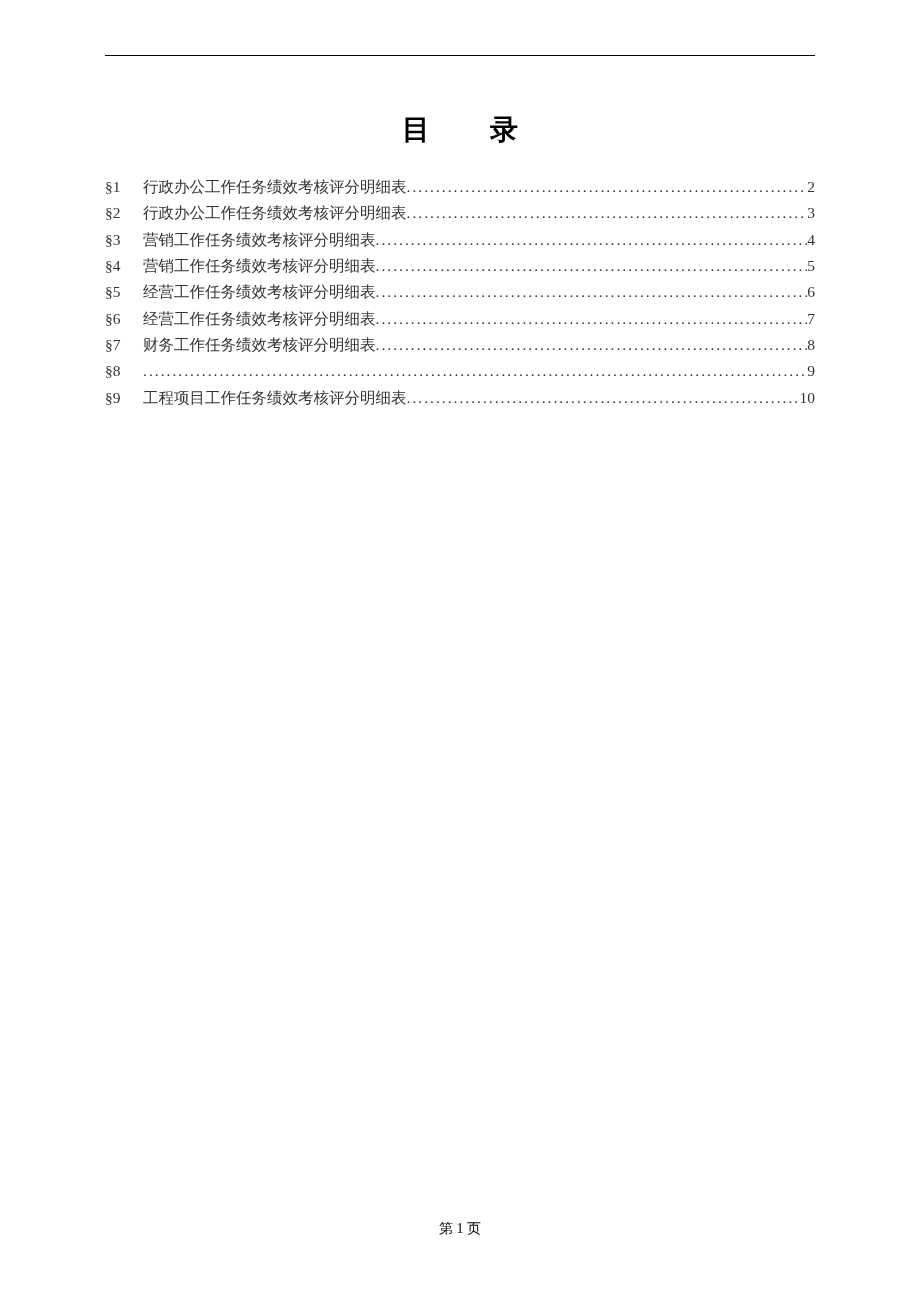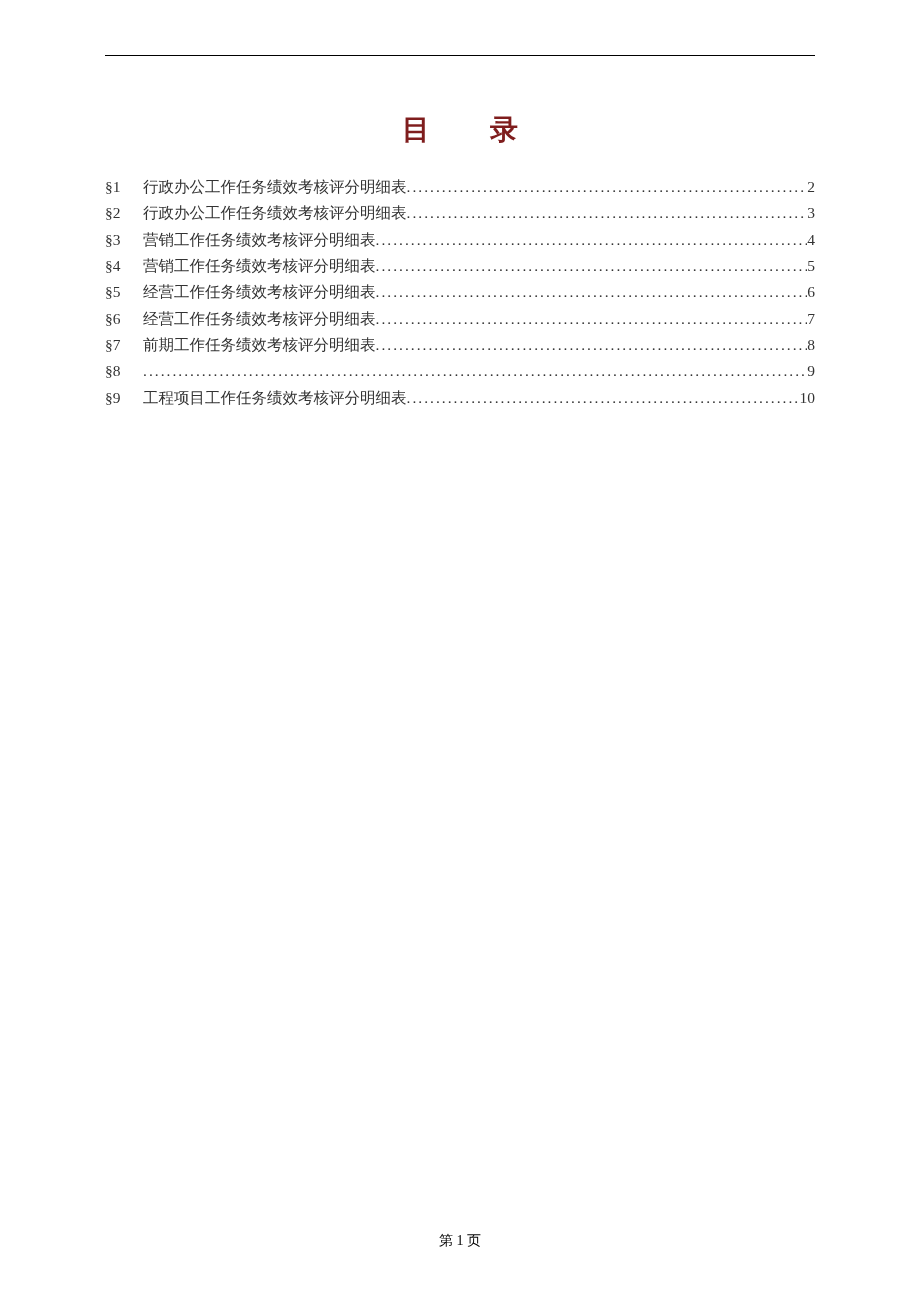--- a/index.html
+++ b/index.html
@@ -23,21 +23,21 @@
       border-top: 1.5px solid #000;
       margin-bottom: 55px;
     }
     .title {
       text-align: center;
       font-size: 28px;
       font-weight: bold;
       letter-spacing: 60px;
       padding-left: 60px;
       margin-bottom: 25px;
-      color: #7f1d1d;
+      color: #000000;
     }
     .toc {
       font-size: 15.5px;
       color: #333;
     }
     .toc-entry {
       display: flex;
       align-items: baseline;
       line-height: 1.7;
       white-space: nowrap;
@@ -57,21 +57,21 @@
     }
     .toc-dots::after {
       content: "..................................................................................................................................................................................................";
     }
     .toc-page {
       flex: 0 0 auto;
       font-family: "Times New Roman", serif;
     }
     .footer {
       position: absolute;
-      bottom: 52px;
+      bottom: 64px;
       left: 0;
       right: 0;
       text-align: center;
       font-size: 14px;
       color: #000;
     }
     .footer-num {
       font-family: "Times New Roman", serif;
     }
   </style>
@@ -115,21 +115,21 @@
       <span class="toc-page">6</span>
     </div>
     <div class="toc-entry">
       <span class="toc-num">§6</span>
       <span class="toc-text">经营工作任务绩效考核评分明细表</span>
       <span class="toc-dots"></span>
       <span class="toc-page">7</span>
     </div>
     <div class="toc-entry">
       <span class="toc-num">§7</span>
-      <span class="toc-text">前期工作任务绩效考核评分明细表</span>
+      <span class="toc-text">财务工作任务绩效考核评分明细表</span>
       <span class="toc-dots"></span>
       <span class="toc-page">8</span>
     </div>
     <div class="toc-entry">
       <span class="toc-num">§8</span>
       <span class="toc-dots"></span>
       <span class="toc-page">9</span>
     </div>
     <div class="toc-entry">
       <span class="toc-num">§9</span>

